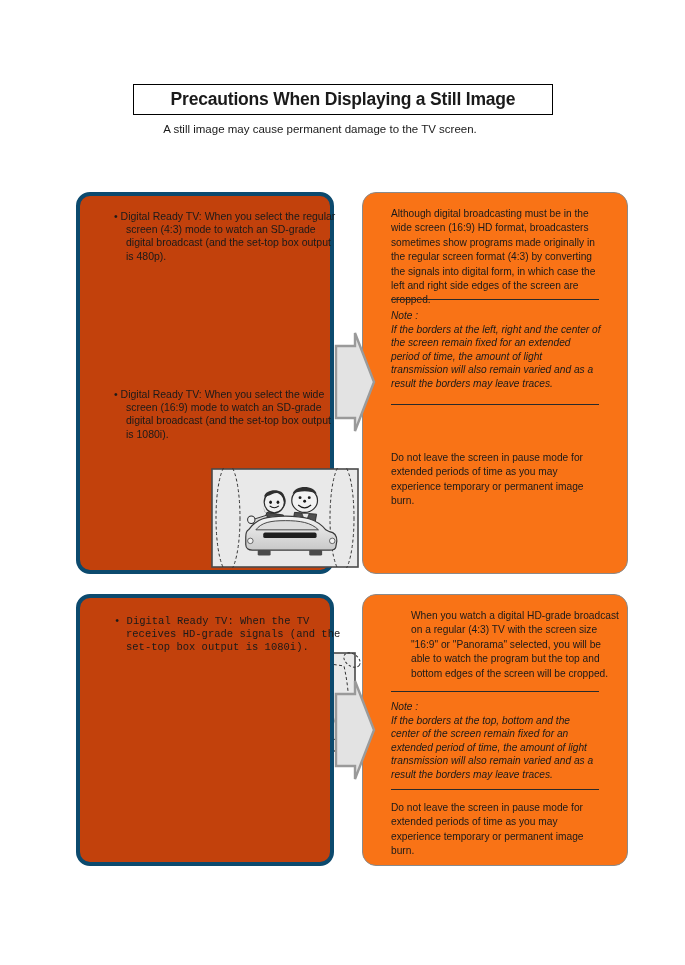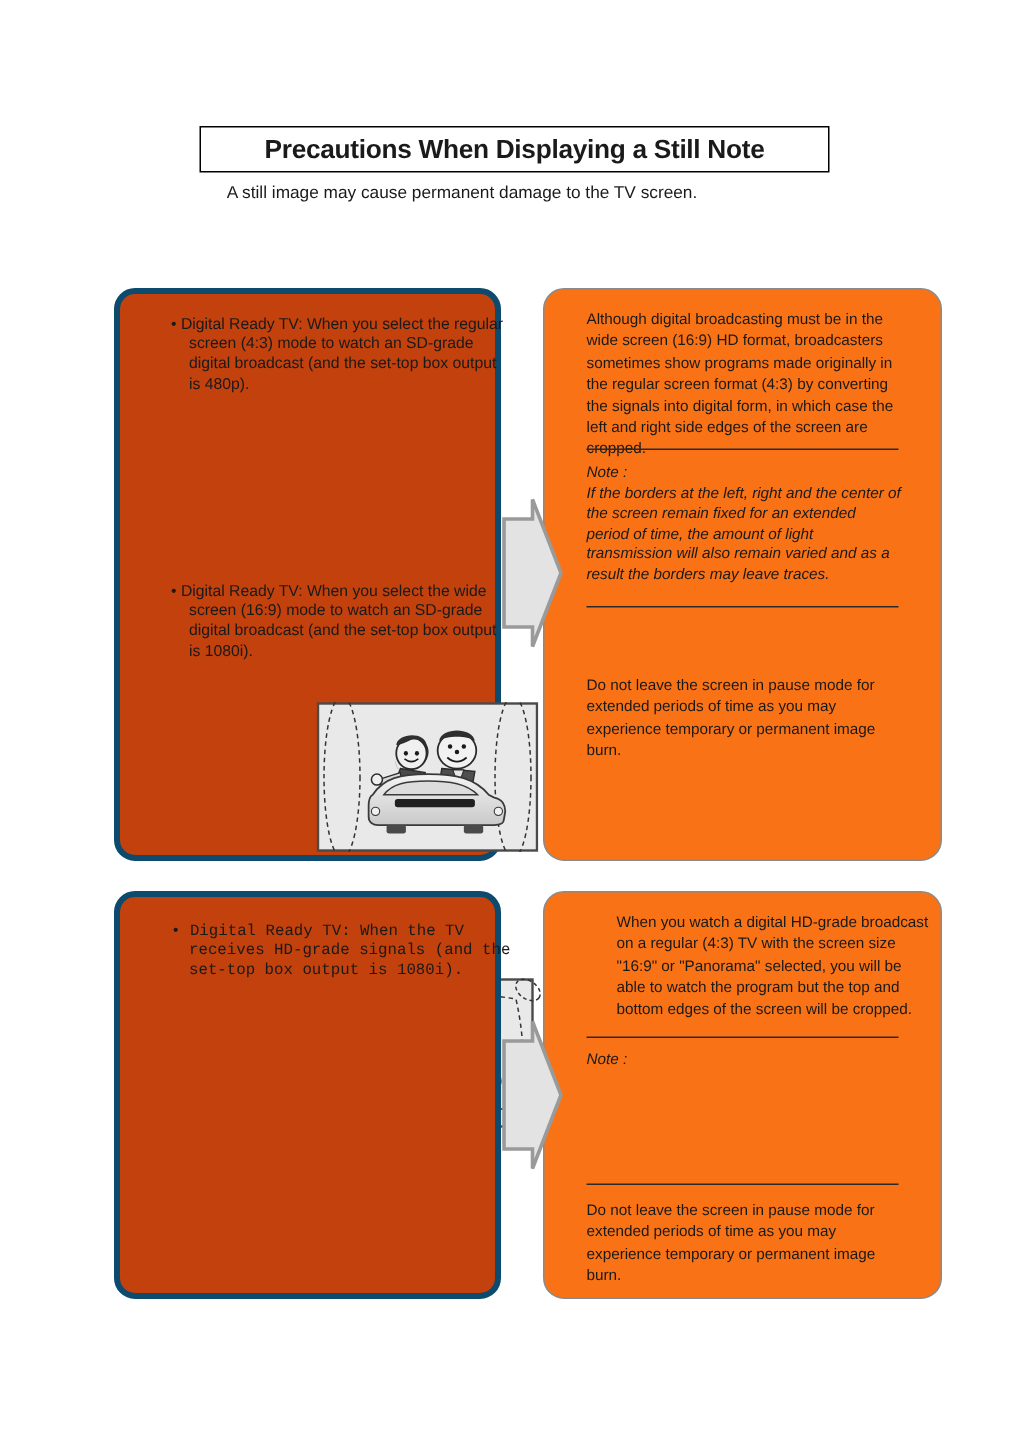--- a/index.html
+++ b/index.html
@@ -31,21 +31,21 @@
     box-sizing: border-box;
   }
   #title-text {
     font-size: 17.5px;
     font-weight: bold;
     letter-spacing: -0.2px;
     white-space: nowrap;
   }
   #subtitle {
     position: absolute;
-    left: 0;
+    left: 12px;
     top: 123px;
     width: 616px;
     text-align: center;
     font-size: 11.5px;
   }
 
   
   .left-panel {
     position: absolute;
     left: 76px;
@@ -141,21 +141,21 @@
   .illus {
     position: absolute;
   }
   #illus-1 { left: 131px; top: 272px; }
   #illus-2 { left: 126px; top: 450px; }
 </style>
 </head>
 <body>
 
 <div id="title-box">
-  <div id="title-text">Precautions When Displaying a Still Note</div>
+  <div id="title-text">Precautions When Displaying a Still Image</div>
 </div>
 <div id="subtitle">A still image may cause permanent damage to the TV screen.</div>
 
 <div class="left-panel" id="left-panel-1">
 
   <div class="bullet-block" id="bullet-1">• Digital Ready TV: When you select the regular screen (4:3) mode to watch an SD-grade digital broadcast (and the set-top box output is 480p).</div>
 
   <svg class="illus" id="illus-1" width="148" height="100" viewBox="0 0 148 100">
     <defs>
       <linearGradient id="carBody" x1="0" y1="0" x2="0" y2="1">
@@ -275,20 +275,21 @@
 <div class="left-panel" id="left-panel-2">
   <div class="bullet-block" id="bullet-3">• Digital Ready TV: When the TV receives HD-grade signals (and the set-top box output is 1080i).</div>
 
 </div>
 
 <div class="right-panel" id="right-panel-2">
   <div class="rp-text" id="rp2-para1">When you watch a digital HD-grade broadcast on a regular (4:3) TV with the screen size "16:9" or "Panorama" selected, you will be able to watch the program but the top and bottom edges of the screen will be cropped.</div>
   <div class="rule" id="rp2-rule1"></div>
   <div class="rp-note" id="rp2-note">
     <span class="note-label">Note :</span>
+    <span class="note-body">If the borders at the top, bottom and the center of the screen remain fixed for an extended period of time, the amount of light transmission will also remain varied and as a result the borders may leave traces.</span>
   </div>
   <div class="rule" id="rp2-rule2"></div>
   <div class="rp-text" id="rp2-para2">Do not leave the screen in pause mode for extended periods of time as you may experience temporary or permanent image burn.</div>
 </div>
 
 <svg class="arrow" id="arrow-2" width="44" height="104" viewBox="0 0 44 104">
   <path d="M3 16 L22 16 L22 3 L41 52 L22 101 L22 88 L3 88 Z" fill="#e3e3e3" stroke="#9a9a9a" stroke-width="2.4" stroke-linejoin="miter"></path>
 </svg>
 
 </body></html>

